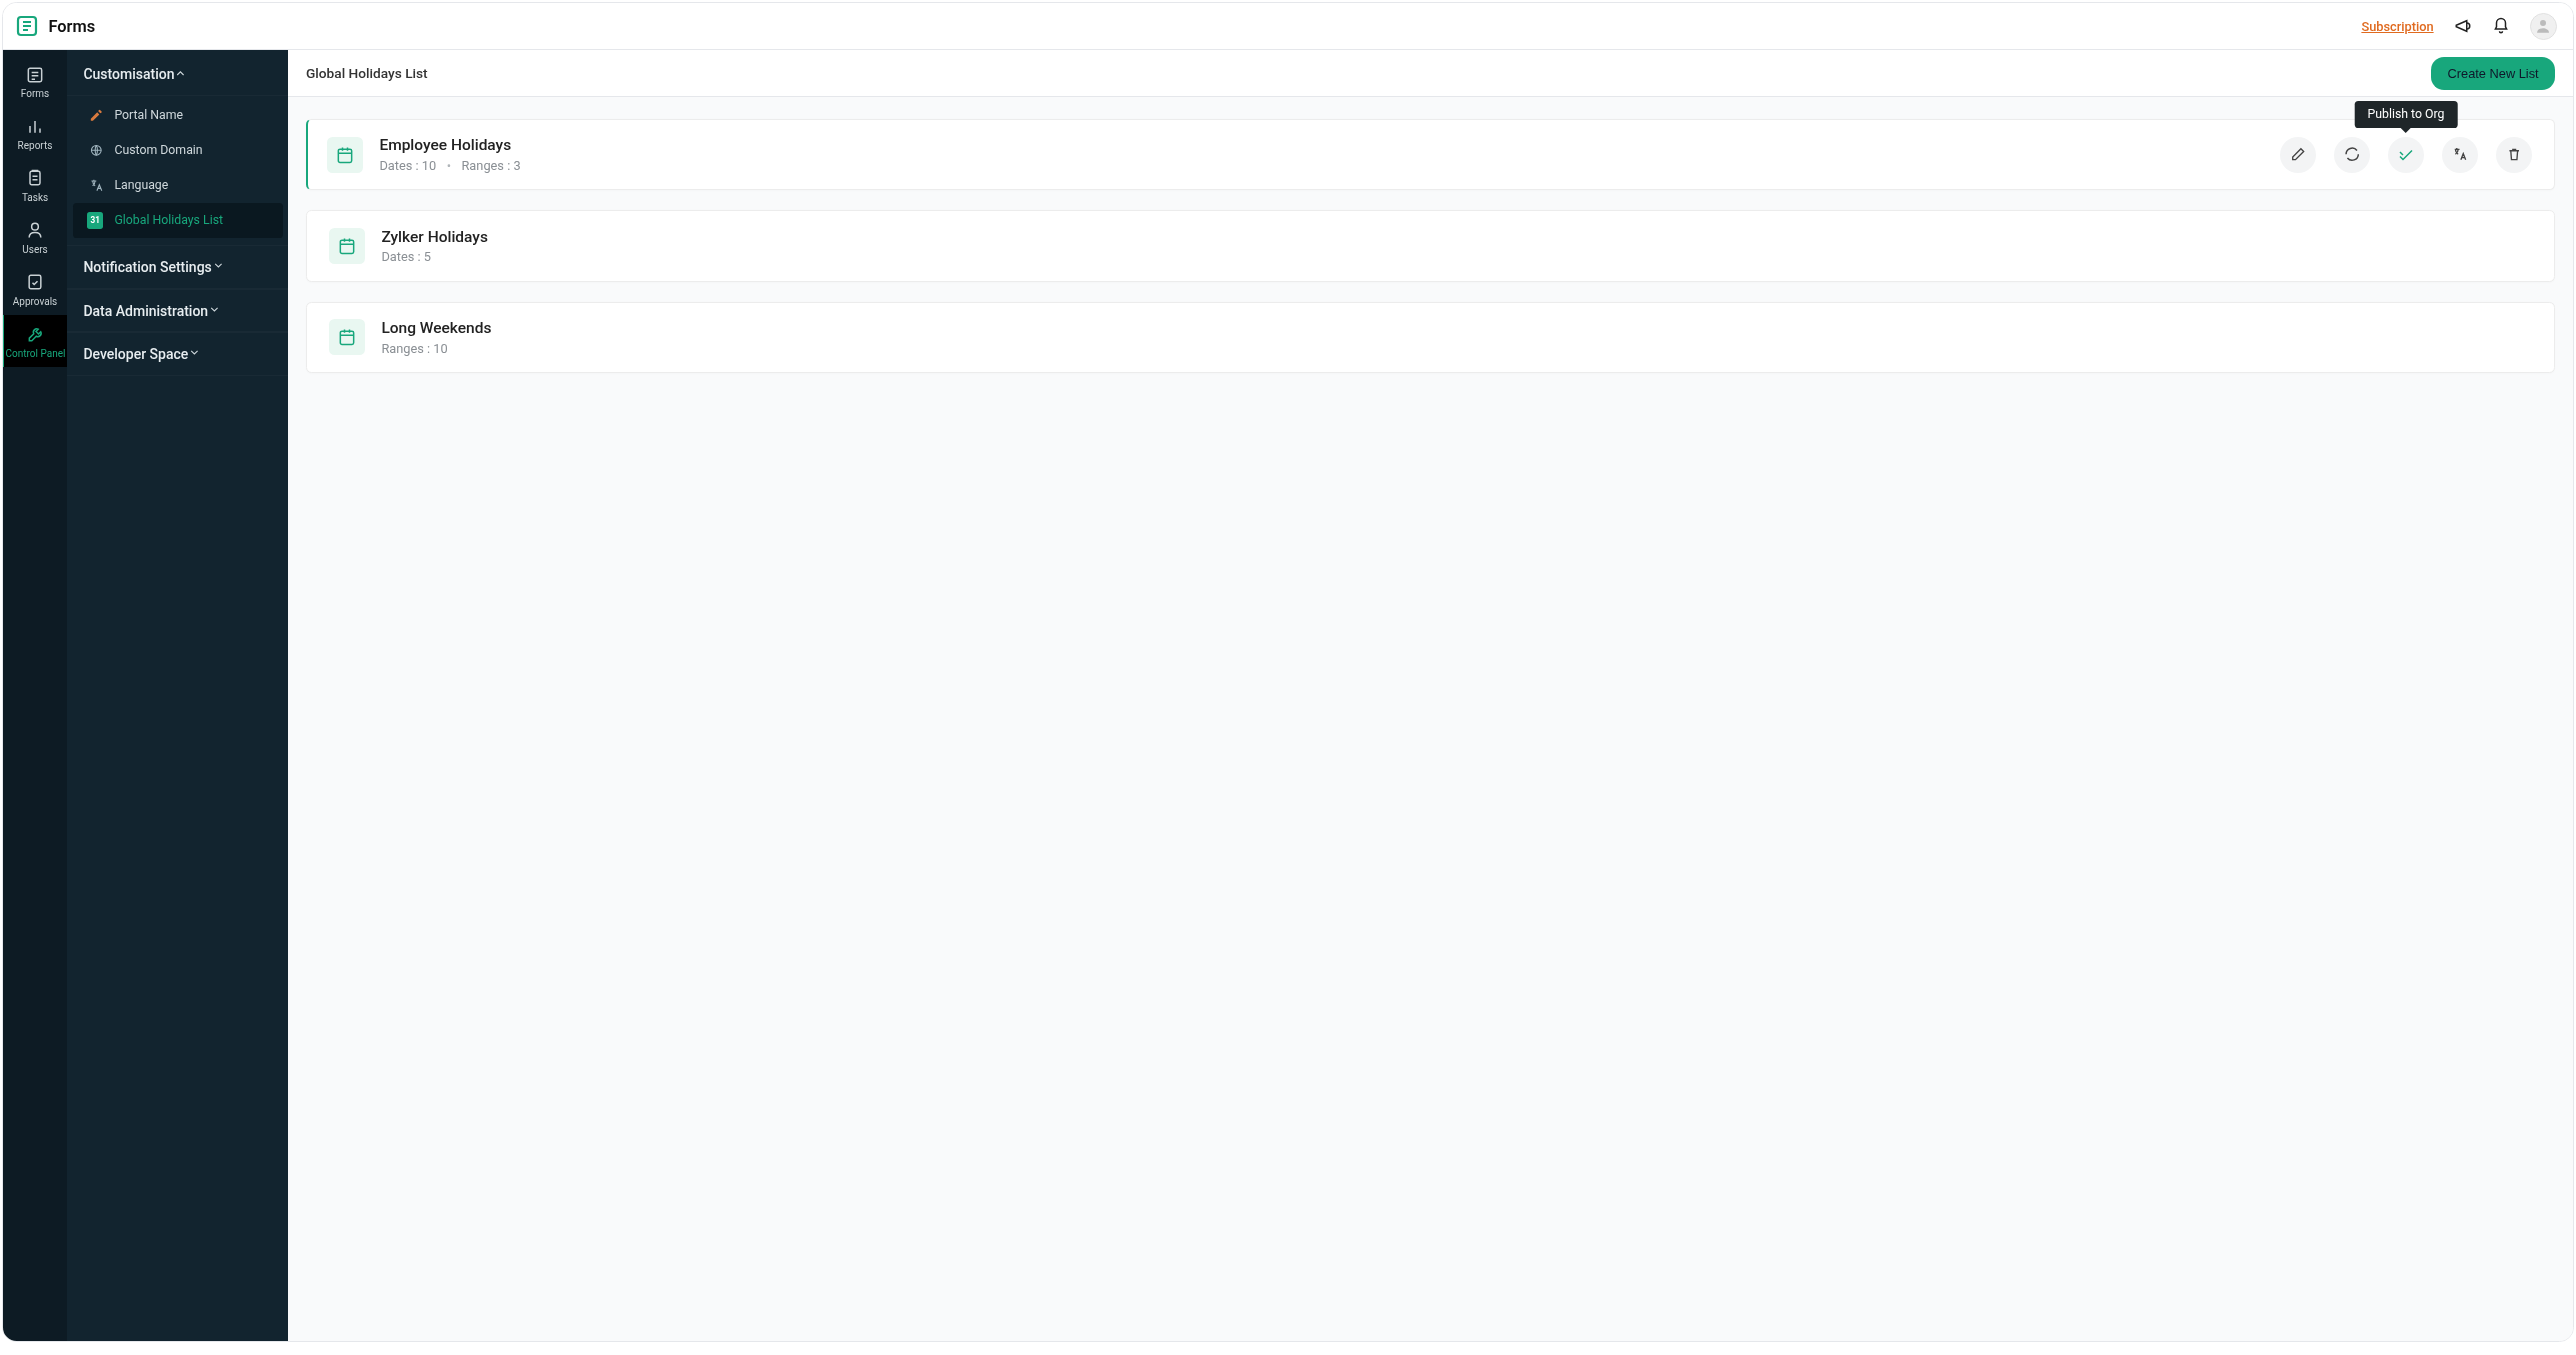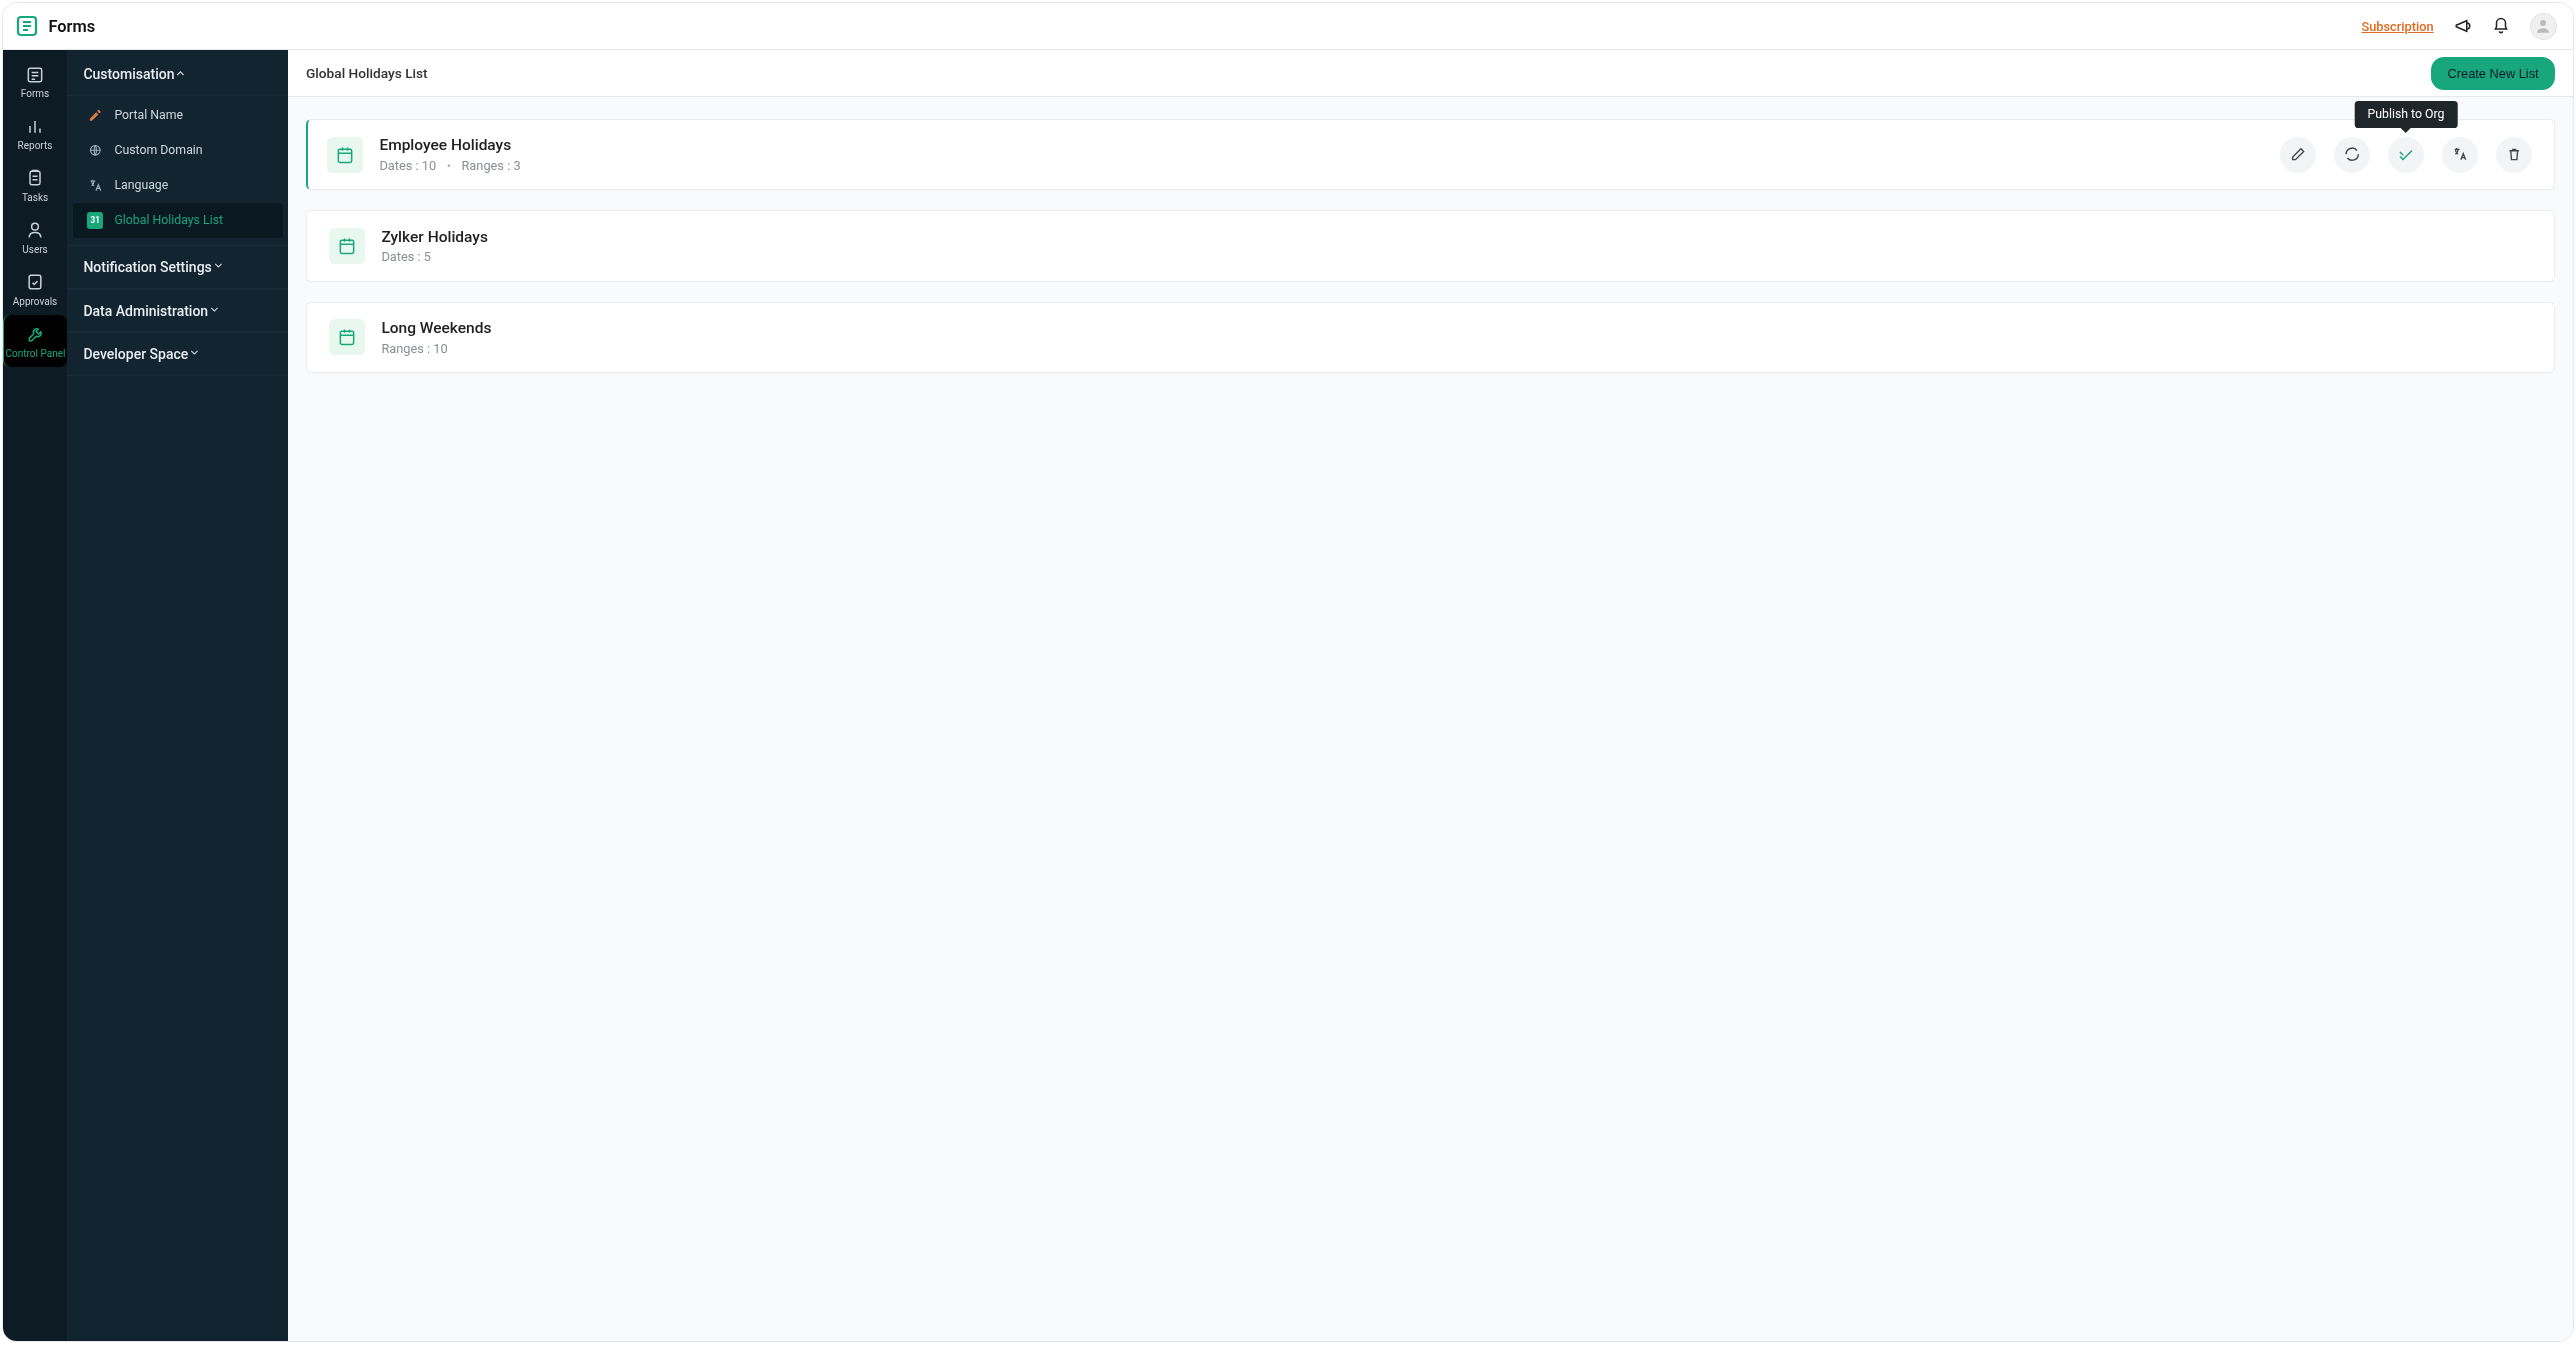--- a/index.html
+++ b/index.html
@@ -90,21 +90,20 @@
     color: #c9d1d4;
     font-size: 10px;
     cursor: pointer;
     text-align:center;
   }
   .rail-item svg { width:20px; height:20px; }
   .rail-item.active {
     background: #000;
     color: #18a77c;
     border-left: 1.8px solid #18a77c;
-    border-radius: 7px;
   }
   .rail-label { font-size: 10px; line-height:1.2; }
   
   .side-panel {
     width: 221px;
     background: #12242f;
     color: #cfd8dc;
     display:flex; flex-direction:column;
     overflow-y:auto;
   }
@@ -122,21 +121,21 @@
   .chevron { color:#cfd8dc; }
   .panel-sub-items { padding: 1.8px 0 7.3px; }
   .panel-sub-item {
     display:flex; align-items:center; gap:11px;
     padding: 9px 16.4px 9px 20px;
     color: #cfd8dc;
     font-size: 12.3px;
     cursor: pointer;
   }
   .panel-sub-item .sub-icon {
-    width:16.4px; height:17px; display:flex; align-items:center; justify-content:center;
+    width:16.4px; height:17px; display:flex; align-items:center; justify-content:flex-end;
   }
   .panel-sub-item.active {
     background: #0a1820;
     color: #18a77c;
     margin: 0 5.5px;
     border-radius: 3.6px;
     padding-left: 14.6px;
   }
   .panel-sub-item.active .sub-icon-box {
     background:#18a77c; color:#fff; border-radius:2.7px;

